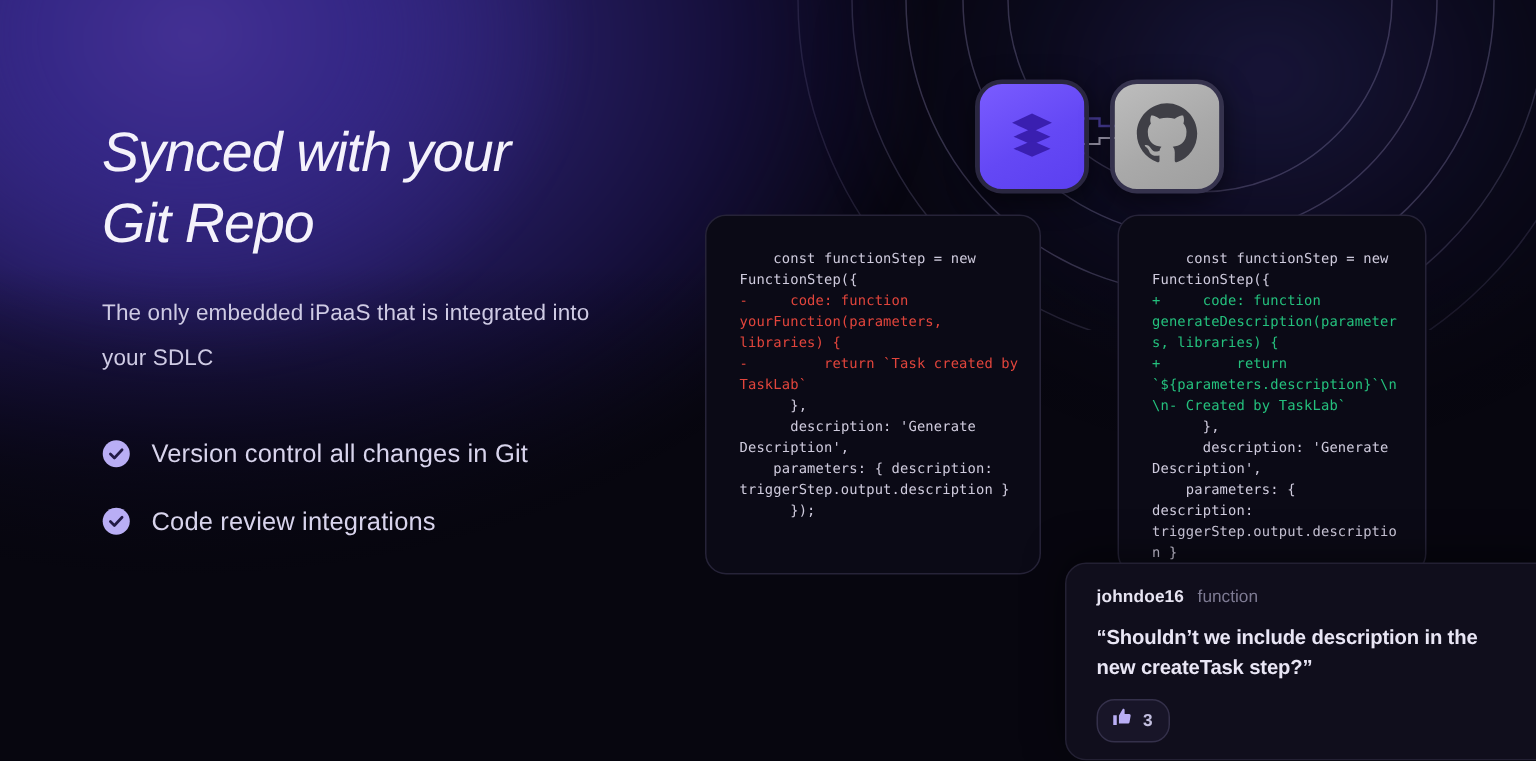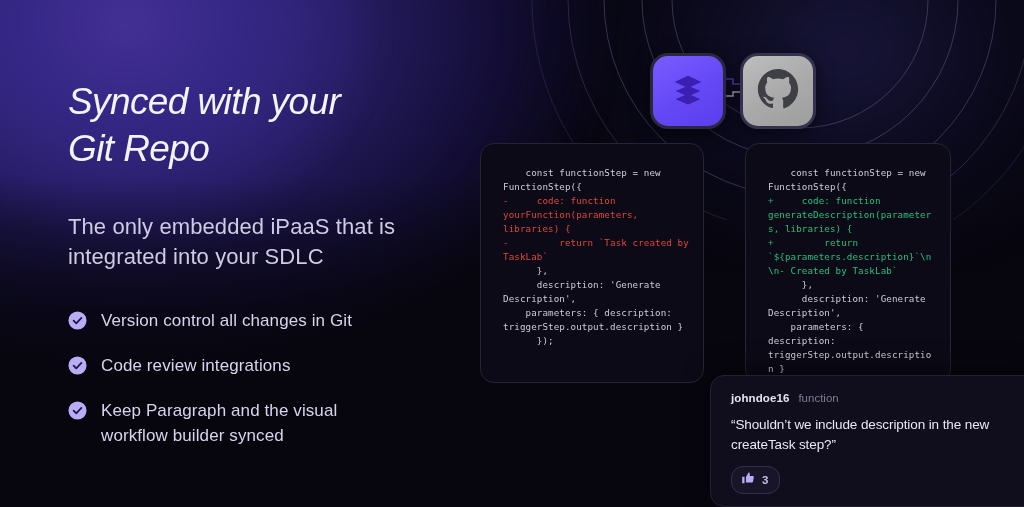--- a/index.html
+++ b/index.html
@@ -60,22 +60,22 @@
   .headline {
     font-size:37px;
     line-height:47px;
     font-weight:400;
     letter-spacing:-0.6px;
     color:#f4f2fb;
     font-style:italic;
   }
   .headline .l2 { display:block; }
   .subhead {
-    margin-top:40px;
-    font-size:22px;
+    margin-top:22px;
+    font-size:15px;
     line-height:30px;
     font-weight:400;
     color:#cfcbe4;
     letter-spacing:.1px;
     max-width:330px;
   }
 
   .feature-list { margin-top:36px; }
   .feature-item {
     display:flex;
@@ -123,21 +123,21 @@
   }
 
   
   .code-panel {
     position:absolute;
     border-radius:14px;
     background:#0b0a16;
     border:1px solid #262338;
     overflow:hidden;
   }
-  #code-panel-before { left:480px; top:143px; width:224px; height:240px; }
+  #code-panel-before { left:470px; top:143px; width:224px; height:240px; }
   #code-panel-after  { left:745px; top:143px; width:206px; height:240px; }
 
   .code-body {
     padding:22px 14px 0 22px;
     font-family:"DejaVu Sans Mono", "Liberation Mono", monospace;
     font-size:9.2px;
     line-height:14px;
     white-space:pre-wrap;
     word-break:break-word;
     letter-spacing:.1px;
@@ -160,21 +160,21 @@
   .comment-meta {
     display:flex; align-items:center; gap:9px;
     margin-bottom:11px;
   }
   .comment-author {
     font-size:11.5px; font-weight:bold; color:#e7e4f2; letter-spacing:.1px;
   }
   .comment-time { font-size:11.5px; color:#7d7a92; }
   .comment-text {
     font-size:13.5px; line-height:20px; color:#e9e6f5;
-    font-weight:normal; letter-spacing:-.1px;
+    font-weight:bold; letter-spacing:-.1px;
     max-width:268px;
   }
   .reaction-pill {
     margin-top:11px;
     display:inline-flex; align-items:center; gap:7px;
     padding:4px 11px 4px 9px;
     border-radius:12px;
     border:1px solid #34304a;
     background:#181528;
   }
@@ -226,29 +226,20 @@
     <li class="feature-item">
       <span class="check-icon">
         <svg viewBox="0 0 20 20" width="19" height="19">
           <circle cx="10" cy="10" r="9.5" fill="#b9aef5"></circle>
           <path d="M5.9 10.2 L8.7 13 L14.1 7.2" fill="none" stroke="#221a46" stroke-width="1.9" stroke-linecap="round" stroke-linejoin="round"></path>
         </svg>
       </span>
       <span class="feature-label">Code review integrations</span>
     </li>
 
-    <li class="feature-item">
-      <span class="check-icon">
-        <svg viewBox="0 0 20 20" width="19" height="19">
-          <circle cx="10" cy="10" r="9.5" fill="#b9aef5"></circle>
-          <path d="M5.9 10.2 L8.7 13 L14.1 7.2" fill="none" stroke="#221a46" stroke-width="1.9" stroke-linecap="round" stroke-linejoin="round"></path>
-        </svg>
-      </span>
-      <span class="feature-label">Keep Paragraph and the visual workflow builder synced</span>
-    </li>
 
   </ul>
 </div>
 
 <div class="nodes">
 
   <svg class="node-link" viewBox="0 0 22 76">
     <path d="M0 26 H11 V31 H22" fill="none" stroke="#4b3fa0" stroke-width="1.6"></path>
     <path d="M0 43 H11 V39 H22" fill="none" stroke="#cfcbe0" stroke-width="1.4" stroke-opacity=".8"></path>
   </svg>

